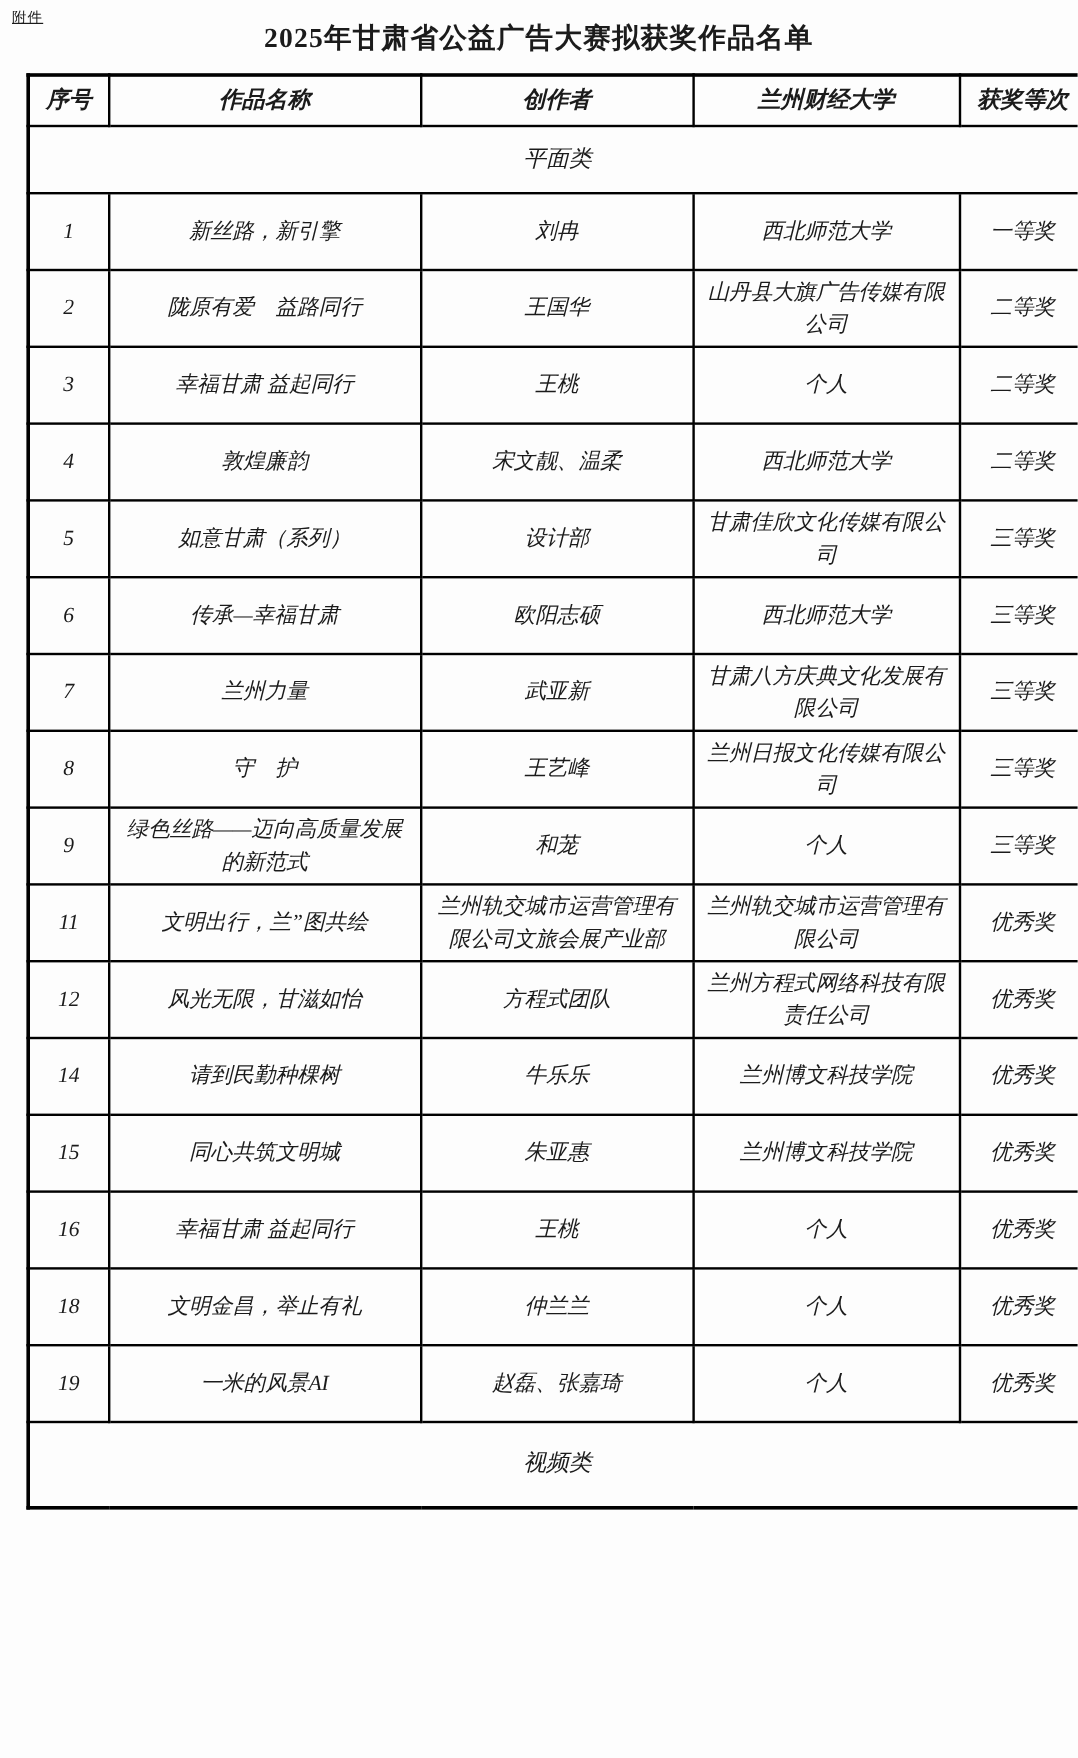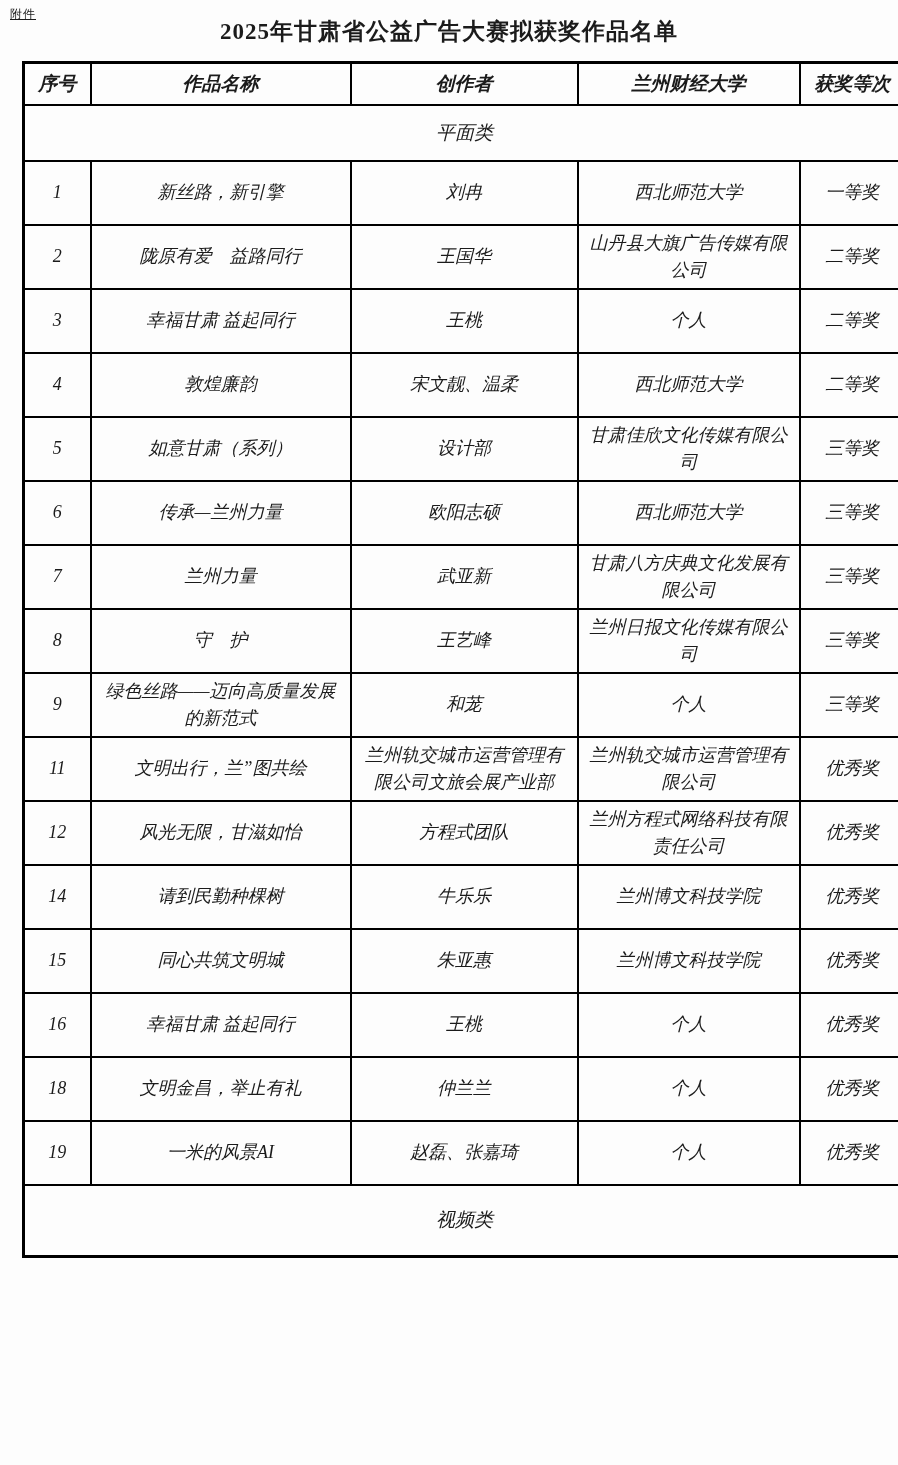--- a/index.html
+++ b/index.html
@@ -118,21 +118,21 @@
       </tr>
       <tr class="data-row">
         <td>5</td>
         <td>如意甘肃（系列）</td>
         <td>设计部</td>
         <td>甘肃佳欣文化传媒有限公司</td>
         <td>三等奖</td>
       </tr>
       <tr class="data-row">
         <td>6</td>
-        <td>传承—兰州力量</td>
+        <td>传承—幸福甘肃</td>
         <td>欧阳志硕</td>
         <td>西北师范大学</td>
         <td>三等奖</td>
       </tr>
       <tr class="data-row">
         <td>7</td>
         <td>兰州力量</td>
         <td>武亚新</td>
         <td>甘肃八方庆典文化发展有限公司</td>
         <td>三等奖</td>

